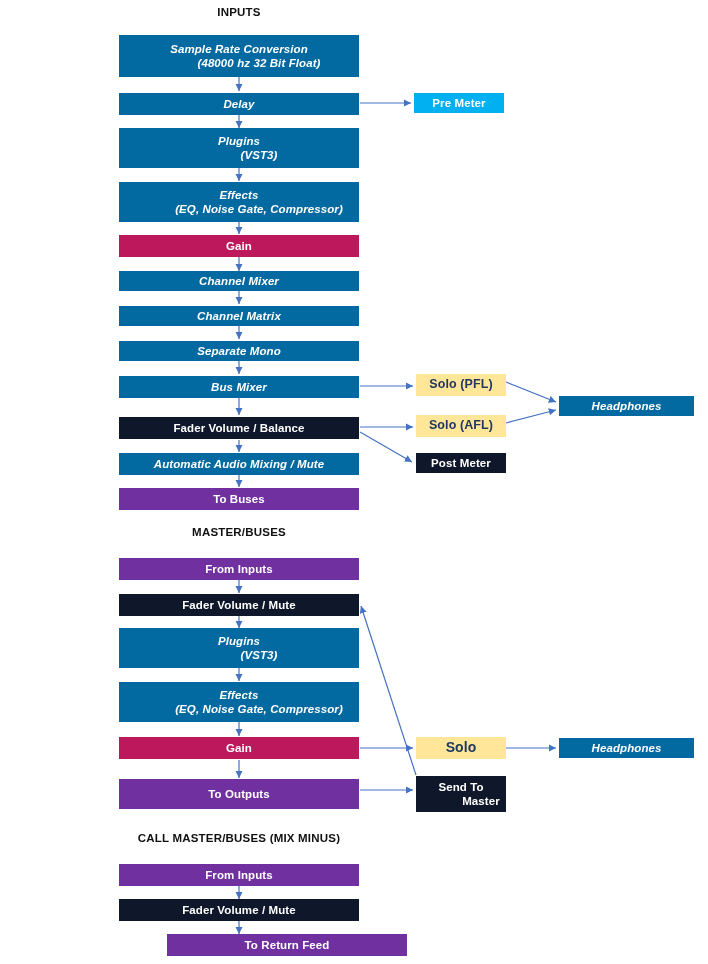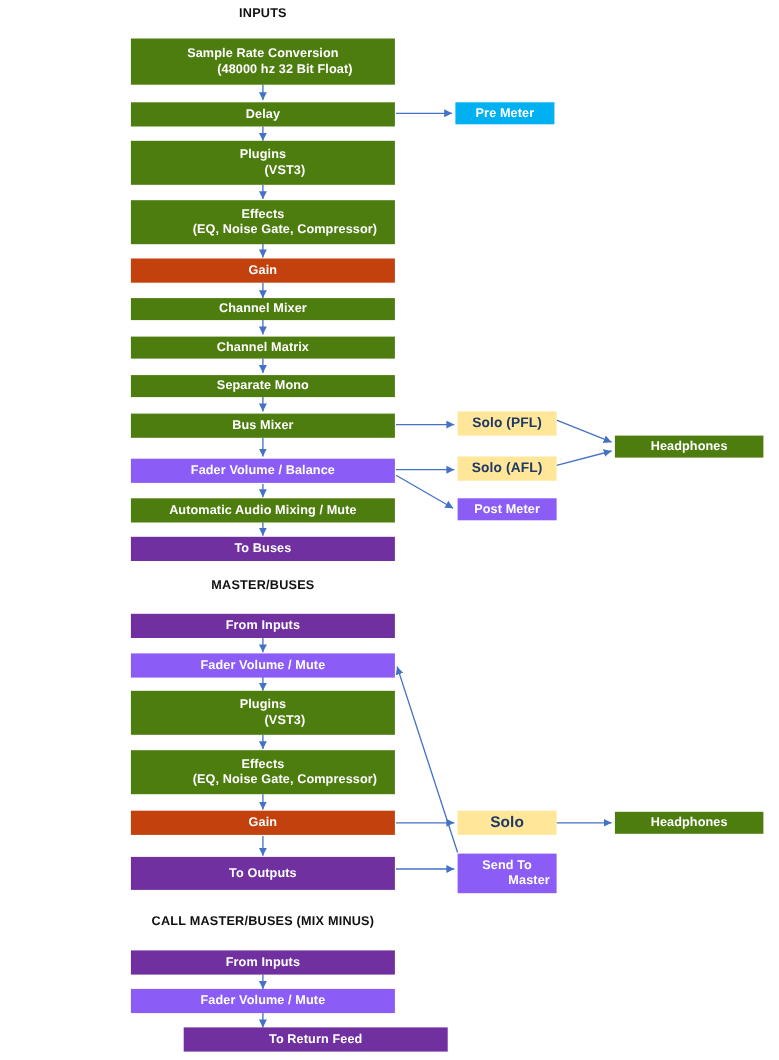--- a/index.html
+++ b/index.html
@@ -46,23 +46,23 @@
   .node .line2 { display: block; padding-left: 40px; }
   .section-title {
     position: absolute;
     font-weight: bold;
     font-size: 11.5px;
     color: #111111;
     text-align: center;
     letter-spacing: 0.2px;
   }
   
-  .navy   { background: #4d7c0f; color: #ffffff; }
-  .red    { background: #c2410c; color: #ffffff; }
-  .green  { background: #8b5cf6; color: #ffffff; }
+  .navy   { background: #0369a1; color: #ffffff; font-style: italic; }
+  .red    { background: #be185d; color: #ffffff; }
+  .green  { background: #0f172a; color: #ffffff; }
   .purple { background: #7030a0; color: #ffffff; }
   .yellow { background: #ffe699; color: #1f3864; }
   .cyan   { background: #00b0f0; color: #ffffff; }
 </style>
 </head>
 <body>
 
 <div id="canvas">
 
   <svg class="arrows" viewBox="0 0 708 964">

